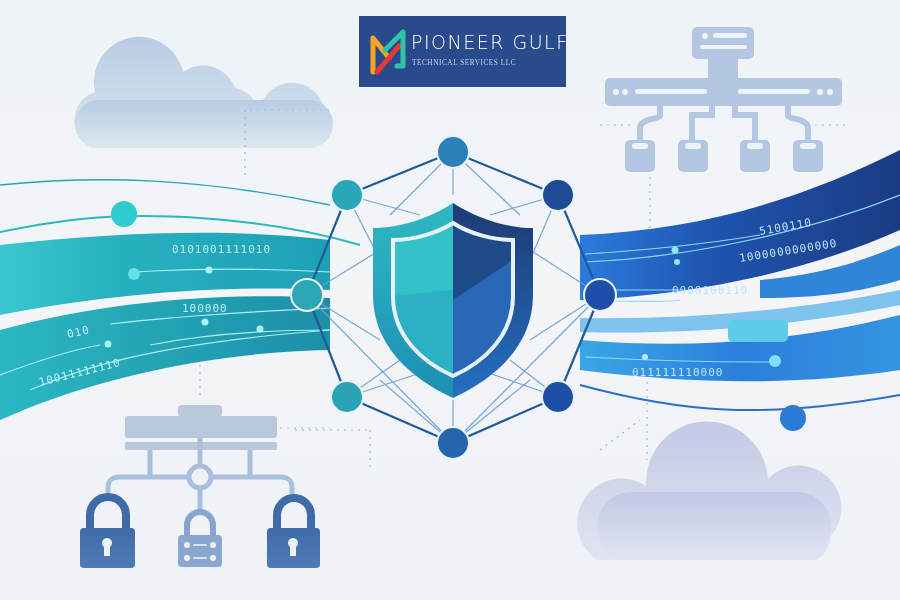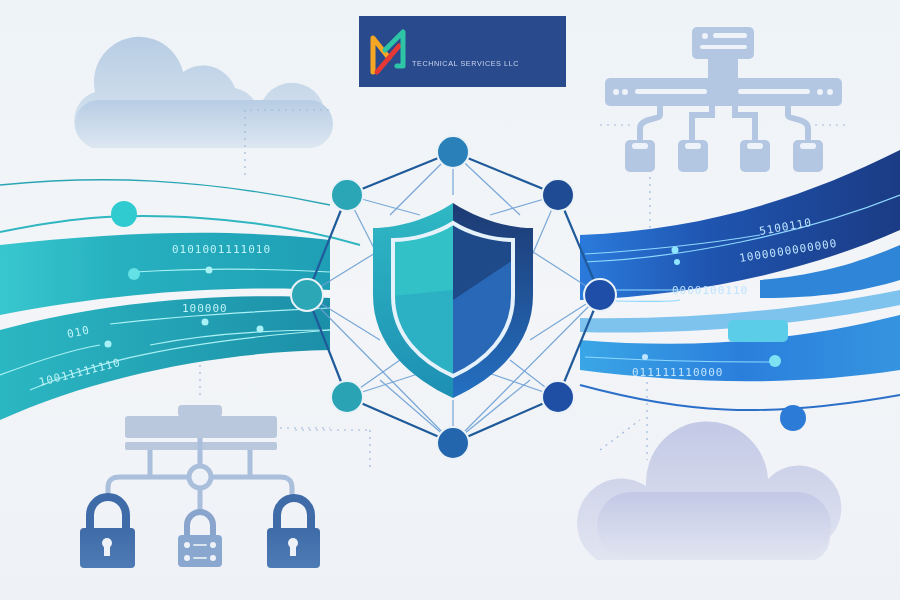--- a/index.html
+++ b/index.html
@@ -14,21 +14,21 @@
       background: #2a4a8e; box-sizing: border-box;
     }
     .logo .mark { position: absolute; left: 8px; top: 12px; width: 44px; height: 50px; }
     .logo .name {
       position: absolute; left: 52px; top: 15px; color: #ffffff;
       font-family: "DejaVu Sans", sans-serif; font-size: 19px; letter-spacing: 1.5px;
       font-weight: 300; white-space: nowrap;
     }
     .logo .tag {
       position: absolute; left: 53px; top: 43px; color: #c9d6ee;
-      font-family: Liberation Sans, sans-serif; font-size: 7.2px; letter-spacing: 0.6px;
+      font-family: Liberation Serif, serif; font-size: 7.2px; letter-spacing: 0.6px;
       white-space: nowrap;
     }
     .bits { font-family: "DejaVu Sans Mono", monospace; fill: #bdf3f8; font-size: 11px; letter-spacing: 1px; }
     .bits-r { font-family: "DejaVu Sans Mono", monospace; fill: #bfe4ff; font-size: 11px; letter-spacing: 1px; }
   </style>
 </head>
 <body>
 
 <svg class="layer" viewBox="0 0 900 600" xmlns="http://www.w3.org/2000/svg">
   <defs>
@@ -271,14 +271,15 @@
     <circle cx="453" cy="443" r="16" fill="#2466ad"></circle>
   </g>
 </svg>
 
 <div class="logo">
   <svg class="mark" viewBox="0 0 44 50">
     <path d="M6,44 L6,10 L22,30" fill="none" stroke="#f5a623" stroke-width="5" stroke-linecap="round" stroke-linejoin="round"></path>
     <path d="M10,44 L32,18" fill="none" stroke="#e53935" stroke-width="5" stroke-linecap="round"></path>
     <path d="M18,22 L36,4 L36,38 L30,38" fill="none" stroke="#2ec4a6" stroke-width="5" stroke-linecap="round" stroke-linejoin="round"></path>
   </svg>
+  <div class="name">PIONEER GULF</div>
   <div class="tag">TECHNICAL SERVICES LLC</div>
 </div>
 
 </body></html>

